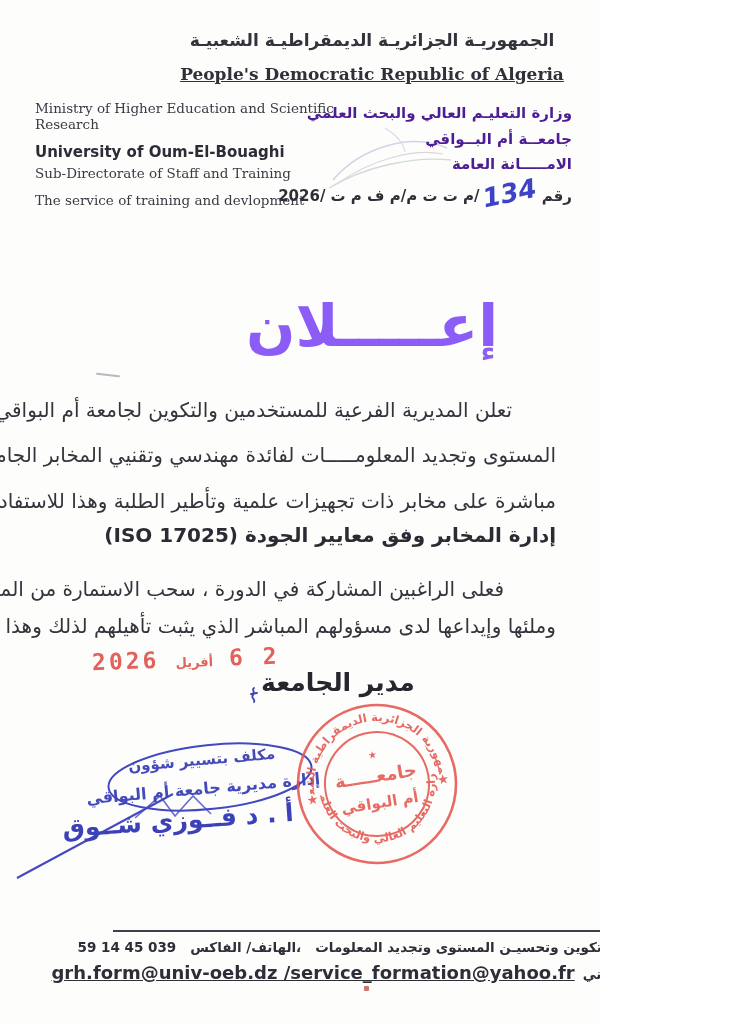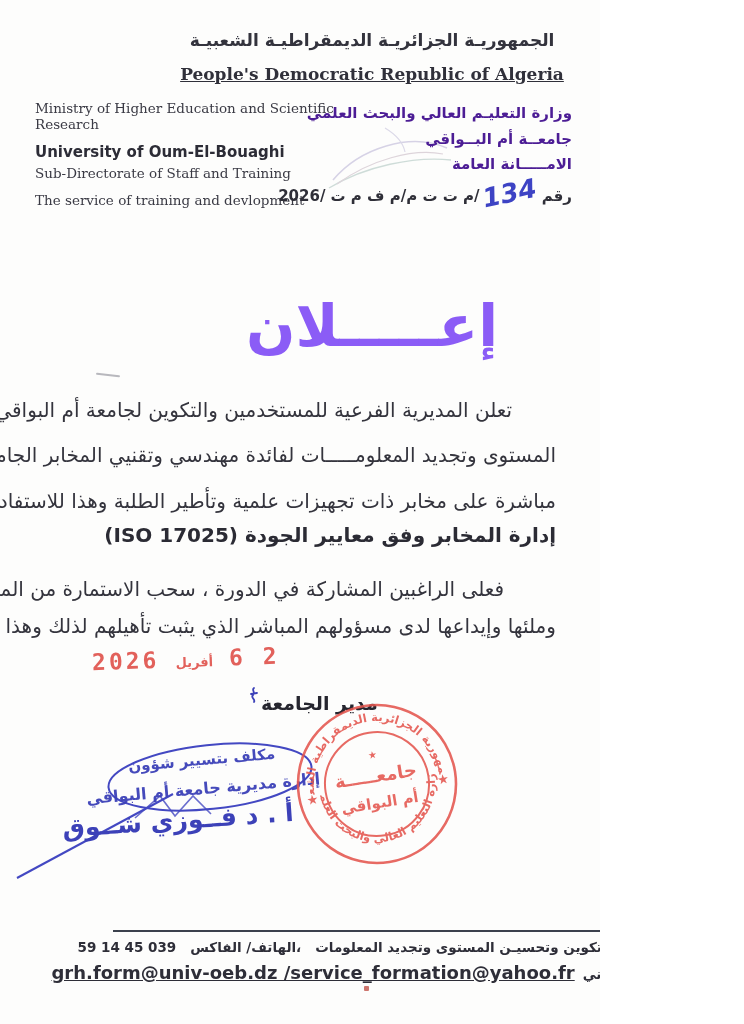--- a/index.html
+++ b/index.html
@@ -60,21 +60,21 @@
 
   
   .date-stamp {
     left:92px; top:646px; direction:rtl; display:flex; align-items:baseline; gap:16px;
     color:#e0544e; transform:rotate(-2deg); opacity:.92;
   }
   .ds-day, .ds-year { font-family:"DejaVu Sans Mono", monospace; font-weight:700; font-size:23px; letter-spacing:3px; }
   .ds-month { font-size:13px; font-weight:700; }
 
   
-  .director { left:261px; top:692px; font-weight:700; font-size:19px; color:#26262f; }
+  .director { left:261px; top:668px; font-weight:700; font-size:25px; color:#26262f; }
   .pen-mark { left:247px; top:686px; }
 
   
   .sig-svg { left:15px; top:692px; }
   .hand { color:#3c41b8; direction:rtl; white-space:nowrap; font-weight:700; }
   .hand-l1 { left:128px; top:751px; font-size:15px; transform:rotate(-5deg); opacity:.95; }
   .hand-l2 { left:86px; top:779px; font-size:16px; transform:rotate(-5deg); opacity:.95; }
   .hand-name { left:62px; top:806px; font-size:25px; transform:rotate(-4deg); letter-spacing:1px; }
 
   

